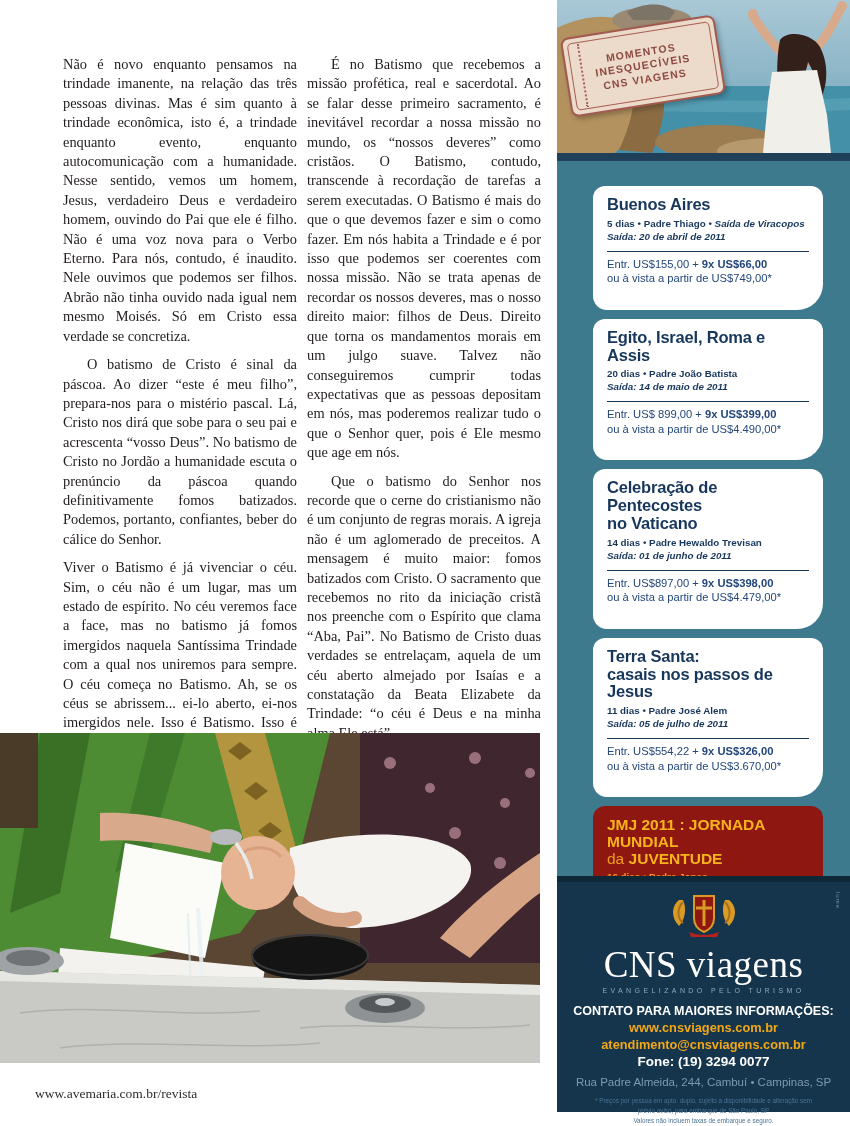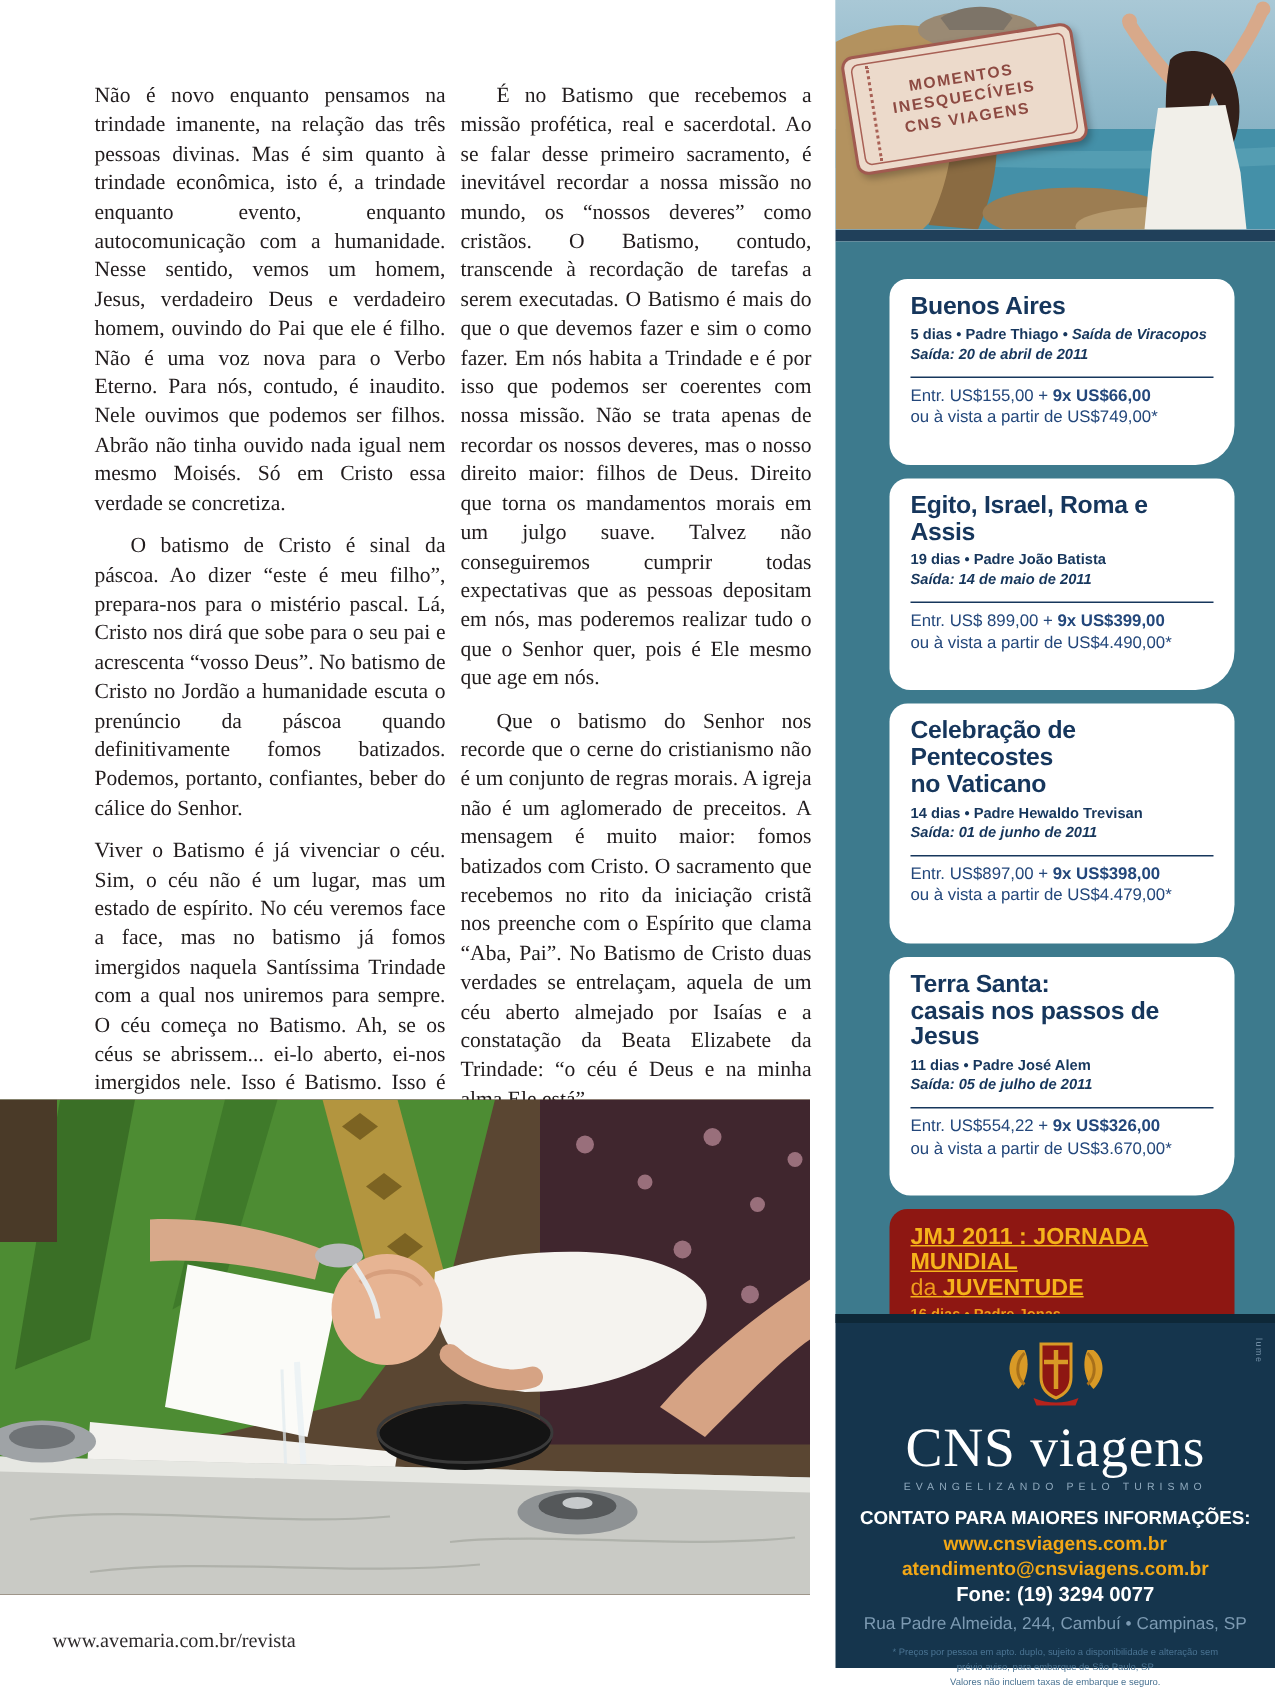--- a/index.html
+++ b/index.html
@@ -35,21 +35,21 @@
   .trip-title2{font:bold 16.5px/1.08 "Liberation Sans",sans-serif;color:#16365c;letter-spacing:-.2px;}
   .trip-title2:empty{display:none;}
   .trip-meta{font:bold 9.8px/1.32 "Liberation Sans",sans-serif;color:#16365c;margin-top:4px;}
   .trip-meta .it,.trip-meta .meta2{font-style:italic;}
   .trip-divider{border:0;border-top:1.5px solid #16365c;margin:7px 0 5px 0;}
   .trip-price{font:11.2px/1.3 "Liberation Sans",sans-serif;color:#23477b;}
   .trip-price b{font-weight:bold;}
 
   .jmj-card{background:#8e1712;border-radius:12px 12px 26px 14px;overflow:hidden;margin-bottom:0;}
   .jmj-top{padding:10px 14px 6px 14px;}
-  .jmj-title{font:bold 15.5px/1.1 "Liberation Sans",sans-serif;color:#f6b31b;text-decoration:underline;}
+  .jmj-title{font:bold 15.5px/1.1 "Liberation Sans",sans-serif;color:#f6b31b;}
   .jmj-title .da{color:#ef9d1b;font-weight:normal;}
   .jmj-meta{font:bold 9.8px/1.32 "Liberation Sans",sans-serif;color:#ef9d1b;margin-top:4px;text-decoration:underline;}
   .jmj-meta .meta2{font-style:italic;}
   .jmj-divider{border:0;border-top:1px solid #c9882a;margin:8px 0 6px 0;}
   .jmj-price{font:11.2px/1.3 "Liberation Sans",sans-serif;color:#ef9d1b;}
   .jmj-price b{color:#f6b31b;}
   .jmj-bottom{display:flex;height:118px;margin-top:8px;}
   .jmj-left{width:47%;background:#8e1712;display:flex;flex-direction:column;justify-content:center;padding-left:13px;}
   .jmj-left div{font-family:"Liberation Sans",sans-serif;line-height:1.12;}
   .jl1{font-weight:bold;font-size:11px;color:#ffffff;}
@@ -209,21 +209,21 @@
         </div>
         <hr class="trip-divider">
         <div class="trip-price"><span>Entr. US$155,00 + </span><b>9x US$66,00</b></div>
         <div class="trip-price">ou à vista a partir de US$749,00*</div>
       </div>
 
       <div class="trip-card">
         <div class="trip-title">Egito, Israel, Roma e Assis</div>
 
         <div class="trip-meta">
-          <span>19 dias • Padre João Batista</span><span class="it"></span>
+          <span>20 dias • Padre João Batista</span><span class="it"></span>
           <div class="meta2">Saída: 14 de maio de 2011</div>
         </div>
         <hr class="trip-divider">
         <div class="trip-price"><span>Entr. US$ 899,00 + </span><b>9x US$399,00</b></div>
         <div class="trip-price">ou à vista a partir de US$4.490,00*</div>
       </div>
 
       <div class="trip-card">
         <div class="trip-title">Celebração de Pentecostes</div>
         <div class="trip-title2">no Vaticano</div>

